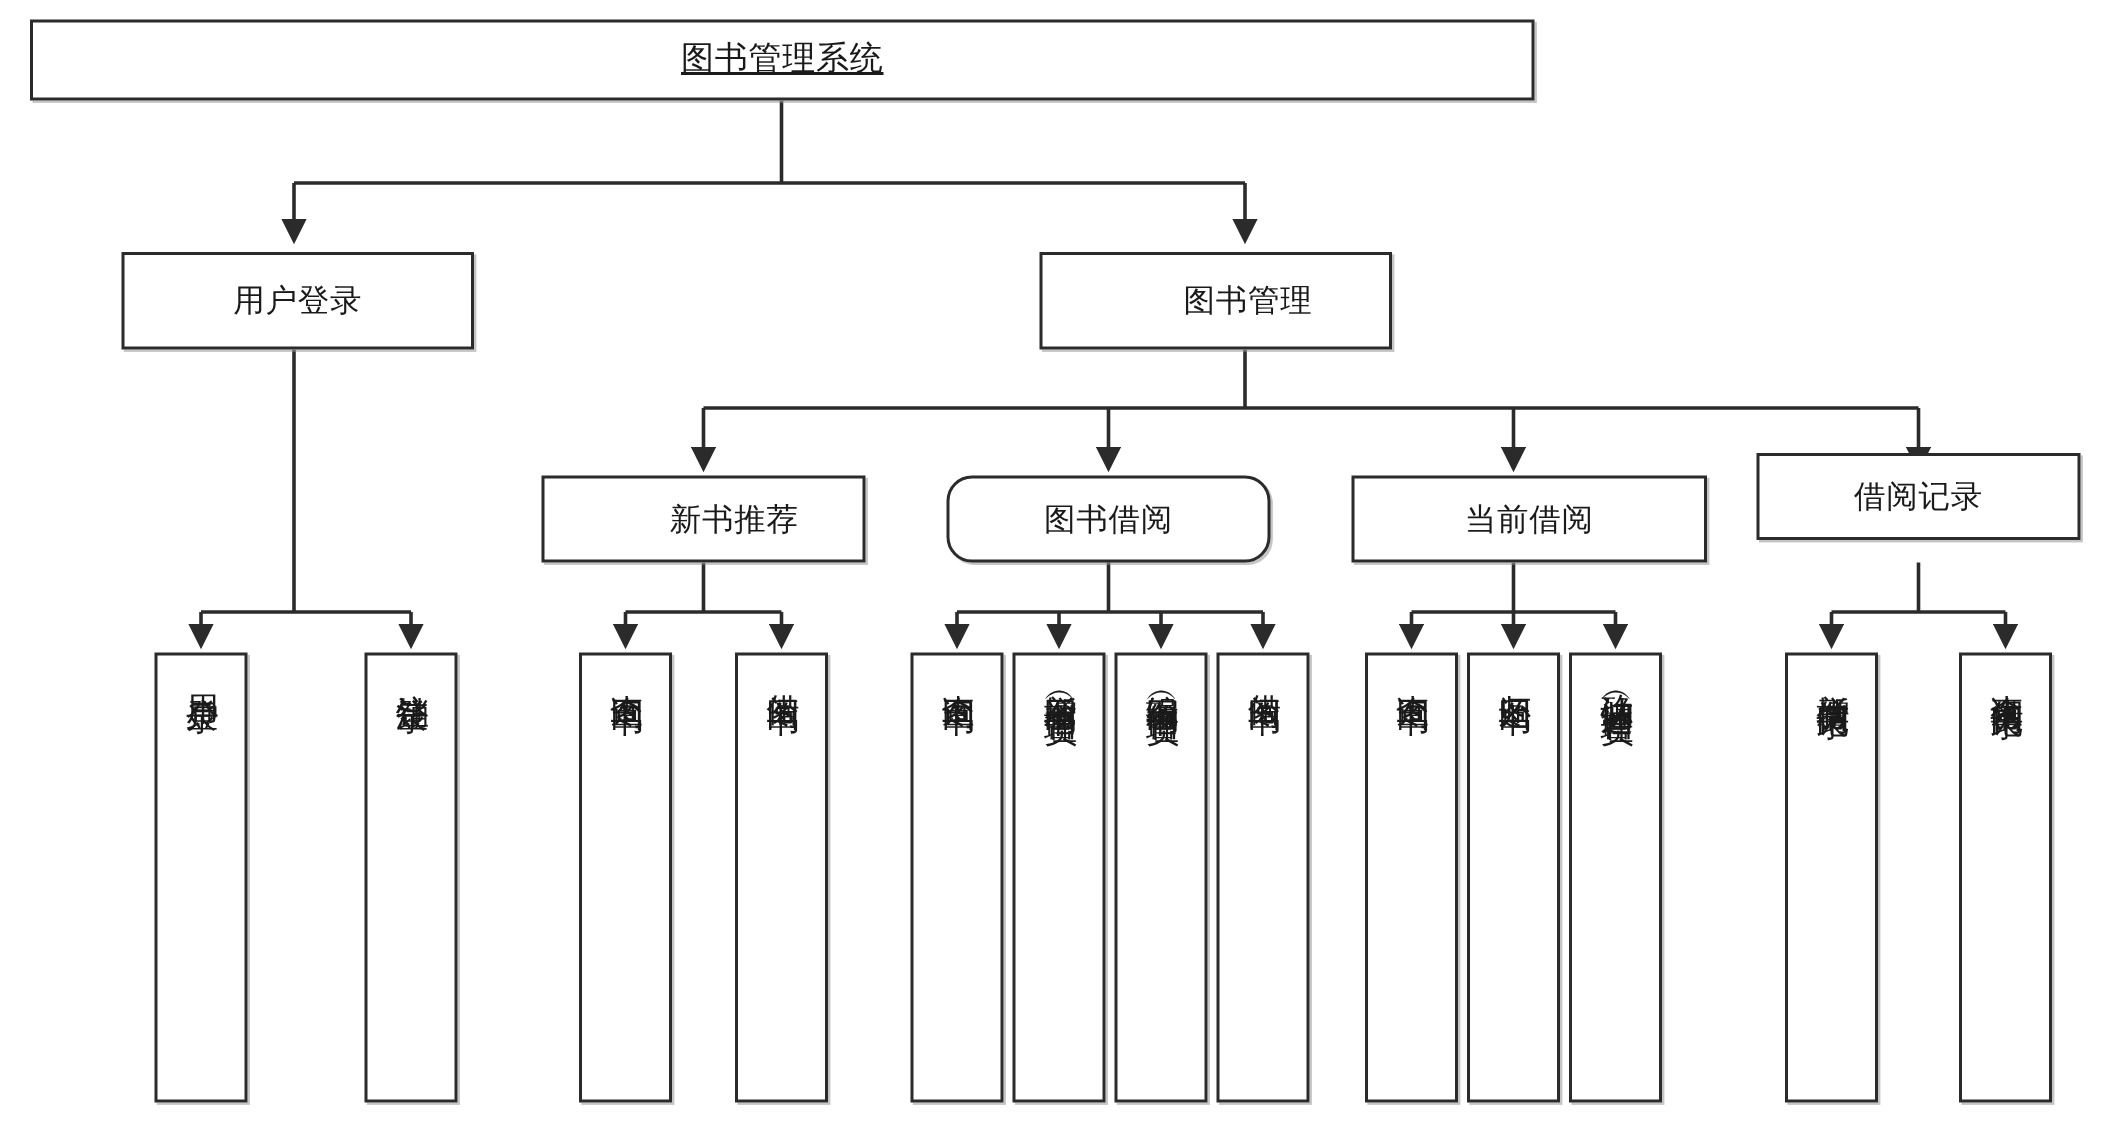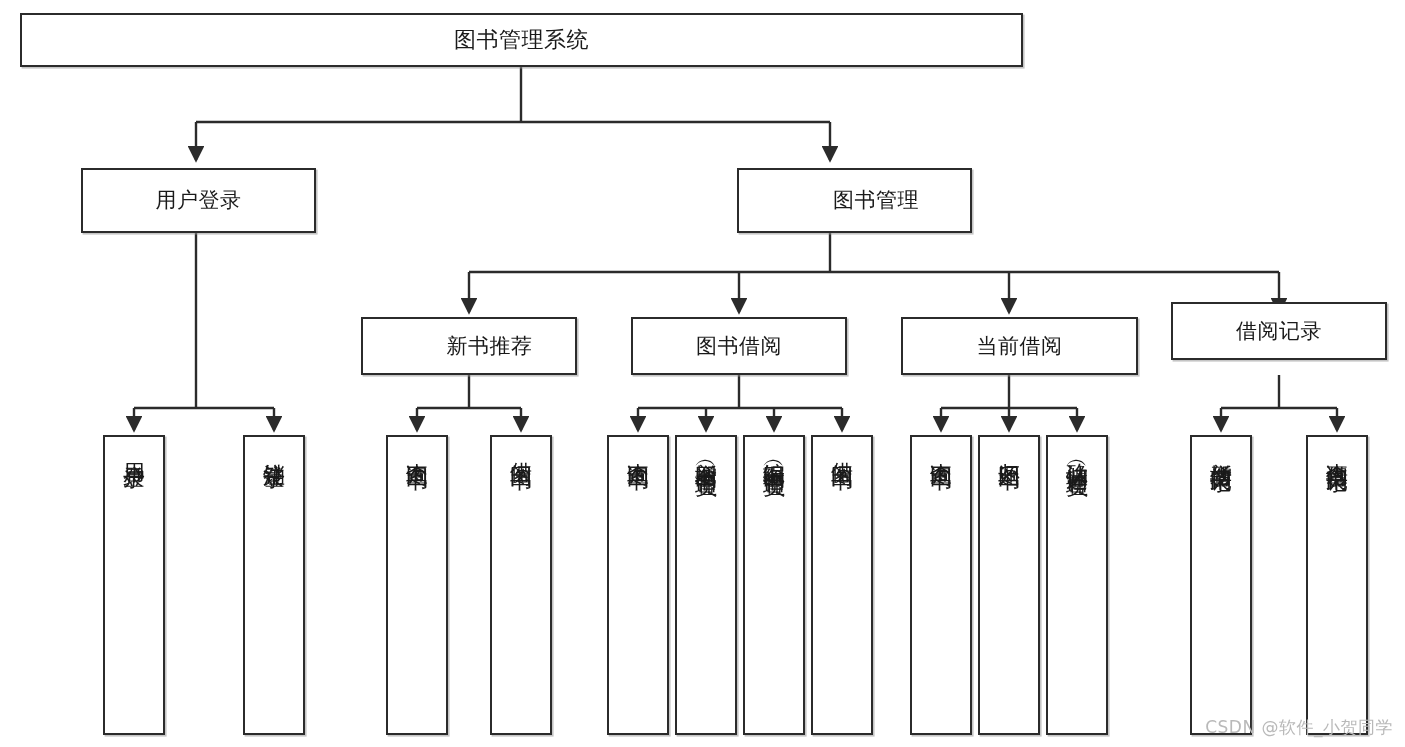--- a/index.html
+++ b/index.html
@@ -37,21 +37,21 @@
     z-index: 5;
   }
   .node .label {
     font-size: 21px;
     line-height: 1.18;
     letter-spacing: 0.5px;
     color: #1a1a1a;
     text-align: center;
     white-space: nowrap;
   }
-  .node.root .label { font-size: 22px; }
+  .node.root .label { font-size: 22px; text-decoration: underline; }
   .node.leaf {
     align-items: flex-start;
     padding-top: 8px;
   }
   .node.leaf .label {
     writing-mode: vertical-rl;
     text-orientation: upright;
     font-size: 22px;
     line-height: 1.28;
     letter-spacing: 2px;
@@ -124,28 +124,28 @@
     </g>
   </svg>
 
   <div class="node root" style="left:20px; top:13px; width:1003px; height:54px;">
     <span class="label">图书管理系统</span>
   </div>
 
   <div class="node" style="left:81px; top:168px; width:235px; height:65px;">
     <span class="label">用户登录</span>
   </div>
-  <div class="node" style="left:737px; top:168px; width:235px; height:65px;padding-left:43px;">
+  <div class="node" style="left:693px; top:168px; width:235px; height:65px;padding-left:43px;">
     <span class="label">图书管理</span>
   </div>
 
   <div class="node" style="left:361px; top:317px; width:216px; height:58px;padding-left:41px;">
     <span class="label">新书推荐</span>
   </div>
-  <div class="node" style="left:631px; top:317px; width:216px; height:58px;">
+  <div class="node" style="left:631px; top:317px; width:216px; height:58px;border-radius:17px;">
     <span class="label">图书借阅</span>
   </div>
   <div class="node" style="left:901px; top:317px; width:237px; height:58px;">
     <span class="label">当前借阅</span>
   </div>
   <div class="node" style="left:1171px; top:302px; width:216px; height:58px;">
     <span class="label">借阅记录</span>
   </div>
 
   <div class="node leaf" style="left:103px; top:435px; width:62px; height:300px;">
@@ -185,15 +185,14 @@
     <span class="label">确认归还（管理员）</span>
   </div>
 
   <div class="node leaf" style="left:1190px; top:435px; width:62px; height:300px;">
     <span class="label">新增借阅记录</span>
   </div>
   <div class="node leaf" style="left:1306px; top:435px; width:62px; height:300px;">
     <span class="label">查询借阅记录</span>
   </div>
 
-  <div id="watermark">CSDN @软件_小贺同学</div>
 
 </div>
 
 </body></html>

